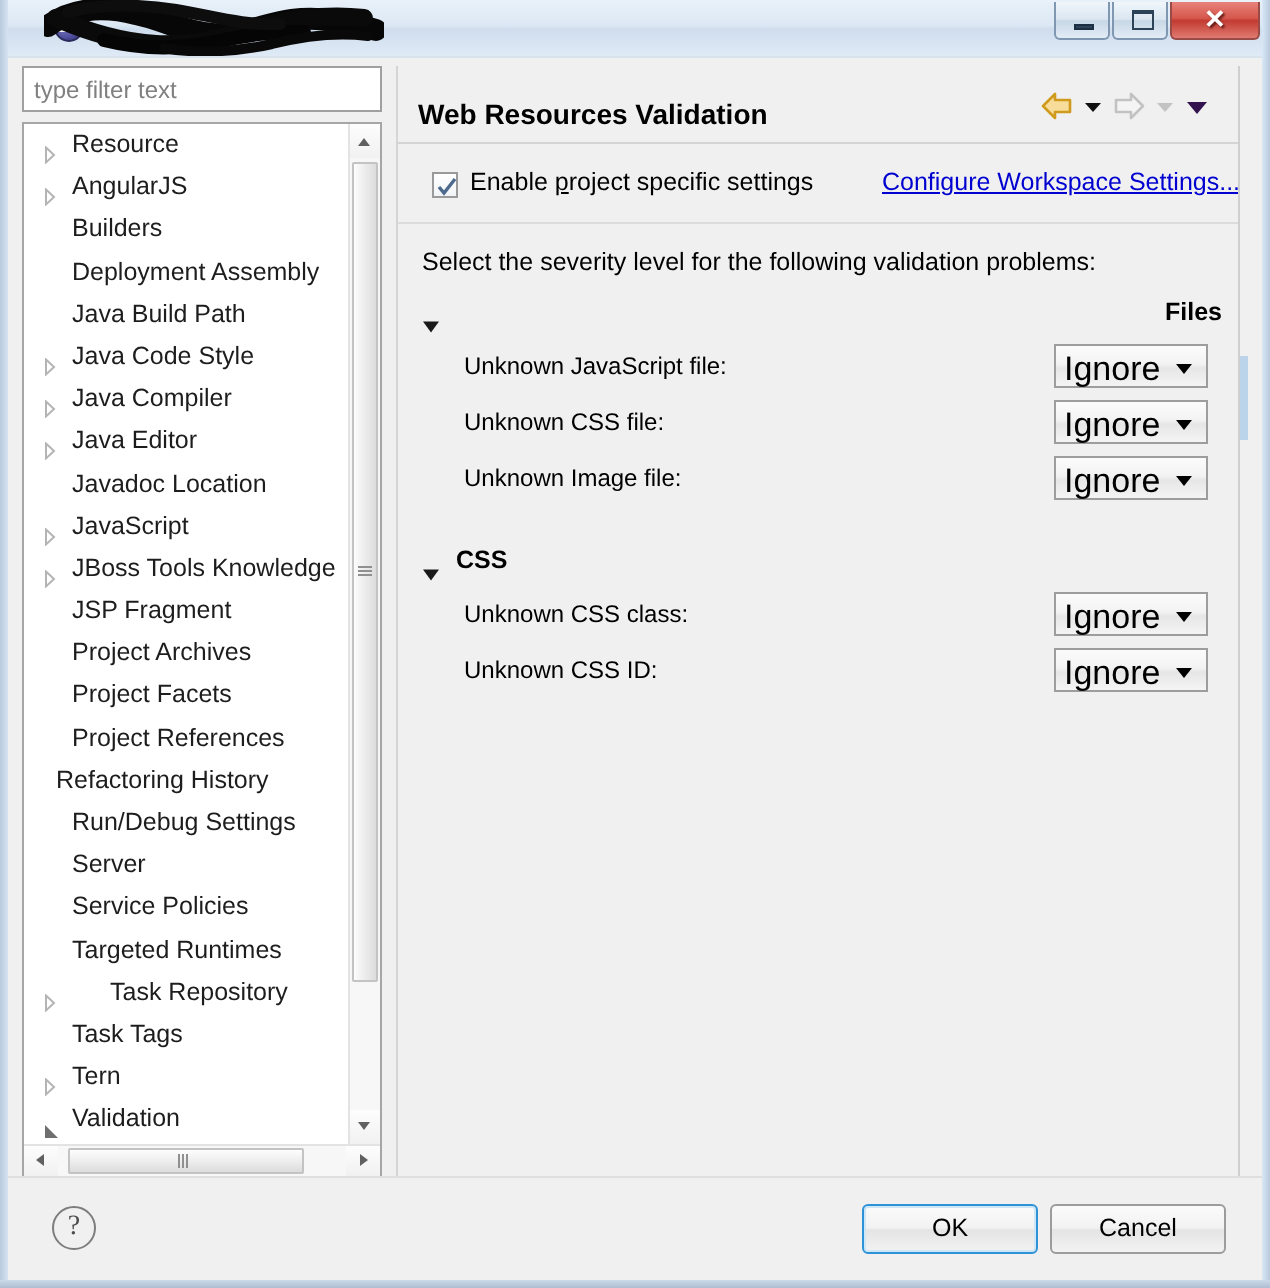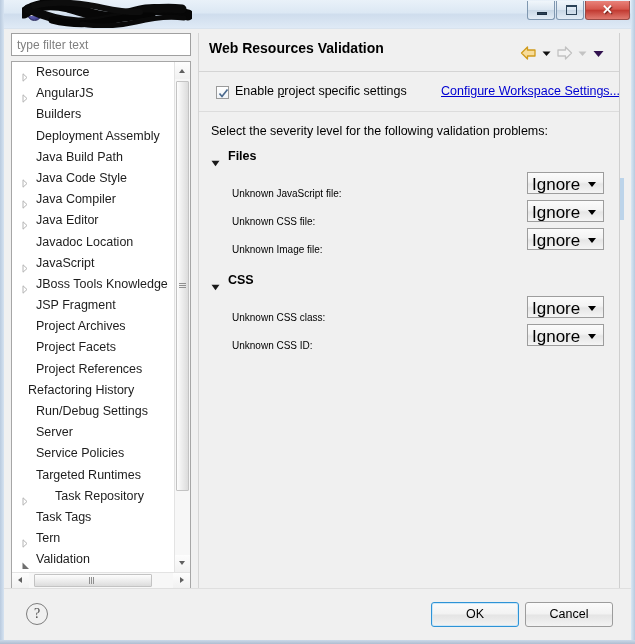--- a/index.html
+++ b/index.html
@@ -349,21 +349,21 @@
     position: absolute;
     left: 194px; top: 4px;
     width: 426px;
     height: 556px;
     background: #f0f0f0;
     box-sizing: border-box;
     border-left: 1px solid #d5d5d5;
   }
   .page-title {
     position: absolute;
-    left: 10px; top: 7px;
+    left: 10px; top: 16px;
     font-size: 14px;
     font-weight: bold;
     color: #000;
   }
   .nav-tools {
     position: absolute;
     right: 19px; top: 12px;
     display: flex;
     align-items: center;
     gap: 3px;
@@ -446,22 +446,22 @@
     position: absolute;
     left: 0; top: 7px;
     width: 9px; height: 7px;
   }
   .pref-row {
     position: relative;
     height: 28px;
   }
   .pref-row .rowlabel {
     position: absolute;
-    left: 21px; top: 16px;
-    font-size: 10px;
+    left: 21px; top: 4px;
+    font-size: 12px;
     white-space: nowrap;
   }
   .combo {
     position: absolute;
     left: 316px; top: 0;
     width: 77px; height: 22px;
     box-sizing: border-box;
     border: 1px solid #9d9d9d;
     background: linear-gradient(to bottom,#fbfbfb 0%,#f3f3f3 45%,#e6e6e6 55%,#f4f4f4 100%);
     cursor: default;
@@ -761,21 +761,21 @@
           <span>Enable </span><u>p</u><span>roject specific settings</span>
         </div>
         <div class="wslink">Configure Workspace Settings...</div>
       </div>
 
       <div class="enable-rule"></div>
 
       <div class="intro-text">Select the severity level for the following validation problems:</div>
 
       <div id="groups-host">
-          <div class="group" style="top: 113px;">
+          <div class="group" style="top: 113px; text-align: right;">
             <div class="group-header"><span class="twisty"><svg width="9" height="7" viewBox="0 0 9 7">
                   <path d="M0.5,0.8 L8.5,0.8 L4.5,6.2 Z" fill="#1a1a1a"></path>
                 </svg></span><span>Files</span></div>
             <div class="pref-row" style="margin-top: 6px;">
               <span class="rowlabel">Unknown JavaScript file:</span>
               <div class="combo">
                 <span class="cval">Ignore</span>
                 <span class="carrow"></span>
               </div>
             </div>

